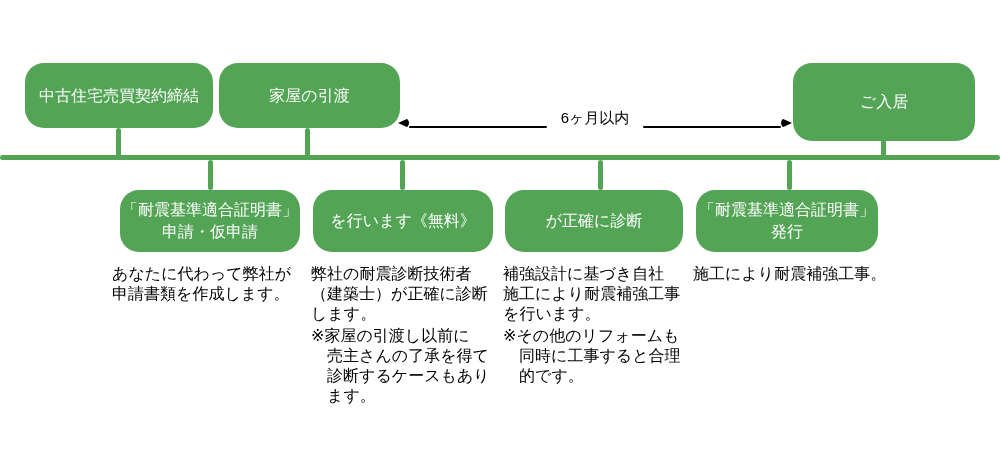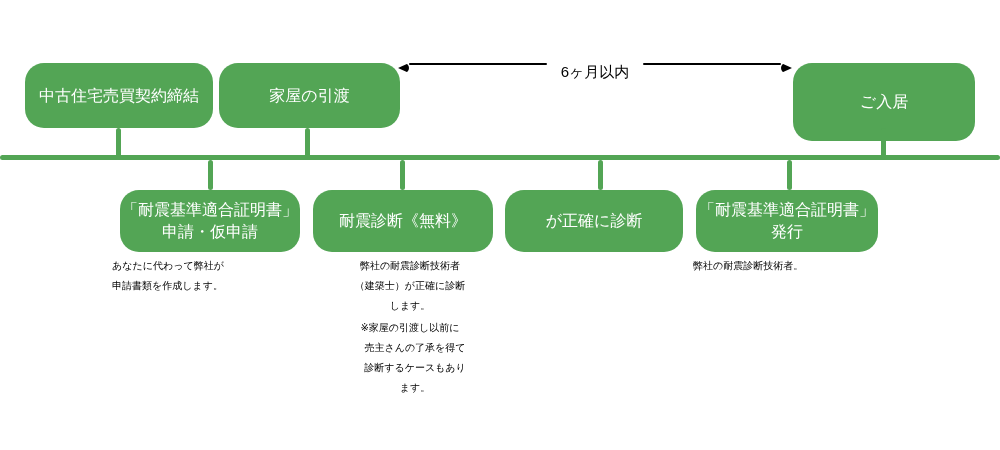--- a/index.html
+++ b/index.html
@@ -14,28 +14,28 @@
     position:absolute; background:var(--green); color:var(--boxtext);
     display:flex; align-items:center; justify-content:center;
     text-align:center; font-size:16px; line-height:22px;
   }
   .gbox .lbl { white-space:pre-line; }
   .nowrap .lbl { white-space:nowrap; }
   .vline { position:absolute; width:5px; background:var(--green); }
   .timeline { position:absolute; left:0; top:155; top:155px; width:1000px; height:5px; background:var(--green); }
   .arrow {
     position:absolute; left:398px; top:63px; width:394px; height:65px;
-    display:flex; align-items:flex-start;
+    display:flex; align-items:flex-end;
   }
   .aline { flex:1 1 auto; height:2px; background:var(--ink); }
   .ah { width:0; height:0; border-top:5px solid transparent; border-bottom:5px solid transparent; }
   .ah.left  { border-right:11px solid var(--ink); }
   .ah.right { border-left:11px solid var(--ink); }
   .alabel { padding:0 14px; font-size:15px; white-space:nowrap; }
-  .desc { position:absolute; top:256px; font-size:10px; line-height:20px; }
+  .desc { position:absolute; top:264px; font-size:16px; line-height:20px; }
   .desc p { margin:0; white-space:pre-line; }
   .desc p.note { margin-top:2px; padding-left:1em; text-indent:-1em; }
 </style>
 </head>
 <body>
 
 <div class="canvas">
 
   <div class="gbox nowrap" style="left:25px; top:63px; width:188px; height:65px;">
     <span class="lbl">中古住宅売買契約締結</span>
@@ -69,37 +69,45 @@
   <div class="gbox" style="left:120px; top:190px; width:180px; height:62px;">
     <span class="lbl">「耐震基準適合証明書」
 申請・仮申請</span>
   </div>
   <div class="desc" style="left:112px; width:200px;">
     <p>あなたに代わって弊社が
 申請書類を作成します。</p>
   </div>
 
   <div class="gbox nowrap" style="left:313px; top:190px; width:180px; height:62px;">
-    <span class="lbl">耐震診断《無料》</span>
+    <span class="lbl">を行います《無料》</span>
   </div>
-  <div class="desc" style="left:311px; width:198px;text-align:center;">
+  <div class="desc" style="left:311px; width:198px;">
     <p>弊社の耐震診断技術者
 （建築士）が正確に診断
 します。</p>
     <p class="note">※家屋の引渡し以前に
 売主さんの了承を得て
 診断するケースもあり
 ます。</p>
   </div>
 
   <div class="gbox nowrap" style="left:505px; top:190px; width:178px; height:62px;">
     <span class="lbl">が正確に診断</span>
   </div>
+  <div class="desc" style="left:503px; width:200px;">
+    <p>補強設計に基づき自社
+施工により耐震補強工事
+を行います。</p>
+    <p class="note">※その他のリフォームも
+同時に工事すると合理
+的です。</p>
+  </div>
 
   <div class="gbox" style="left:696px; top:190px; width:182px; height:62px;">
     <span class="lbl">「耐震基準適合証明書」
 発行</span>
   </div>
   <div class="desc" style="left:693px; width:215px;">
-    <p>弊社の耐震診断技術者。</p>
+    <p>施工により耐震補強工事。</p>
   </div>
 
 </div>
 
 </body></html>

